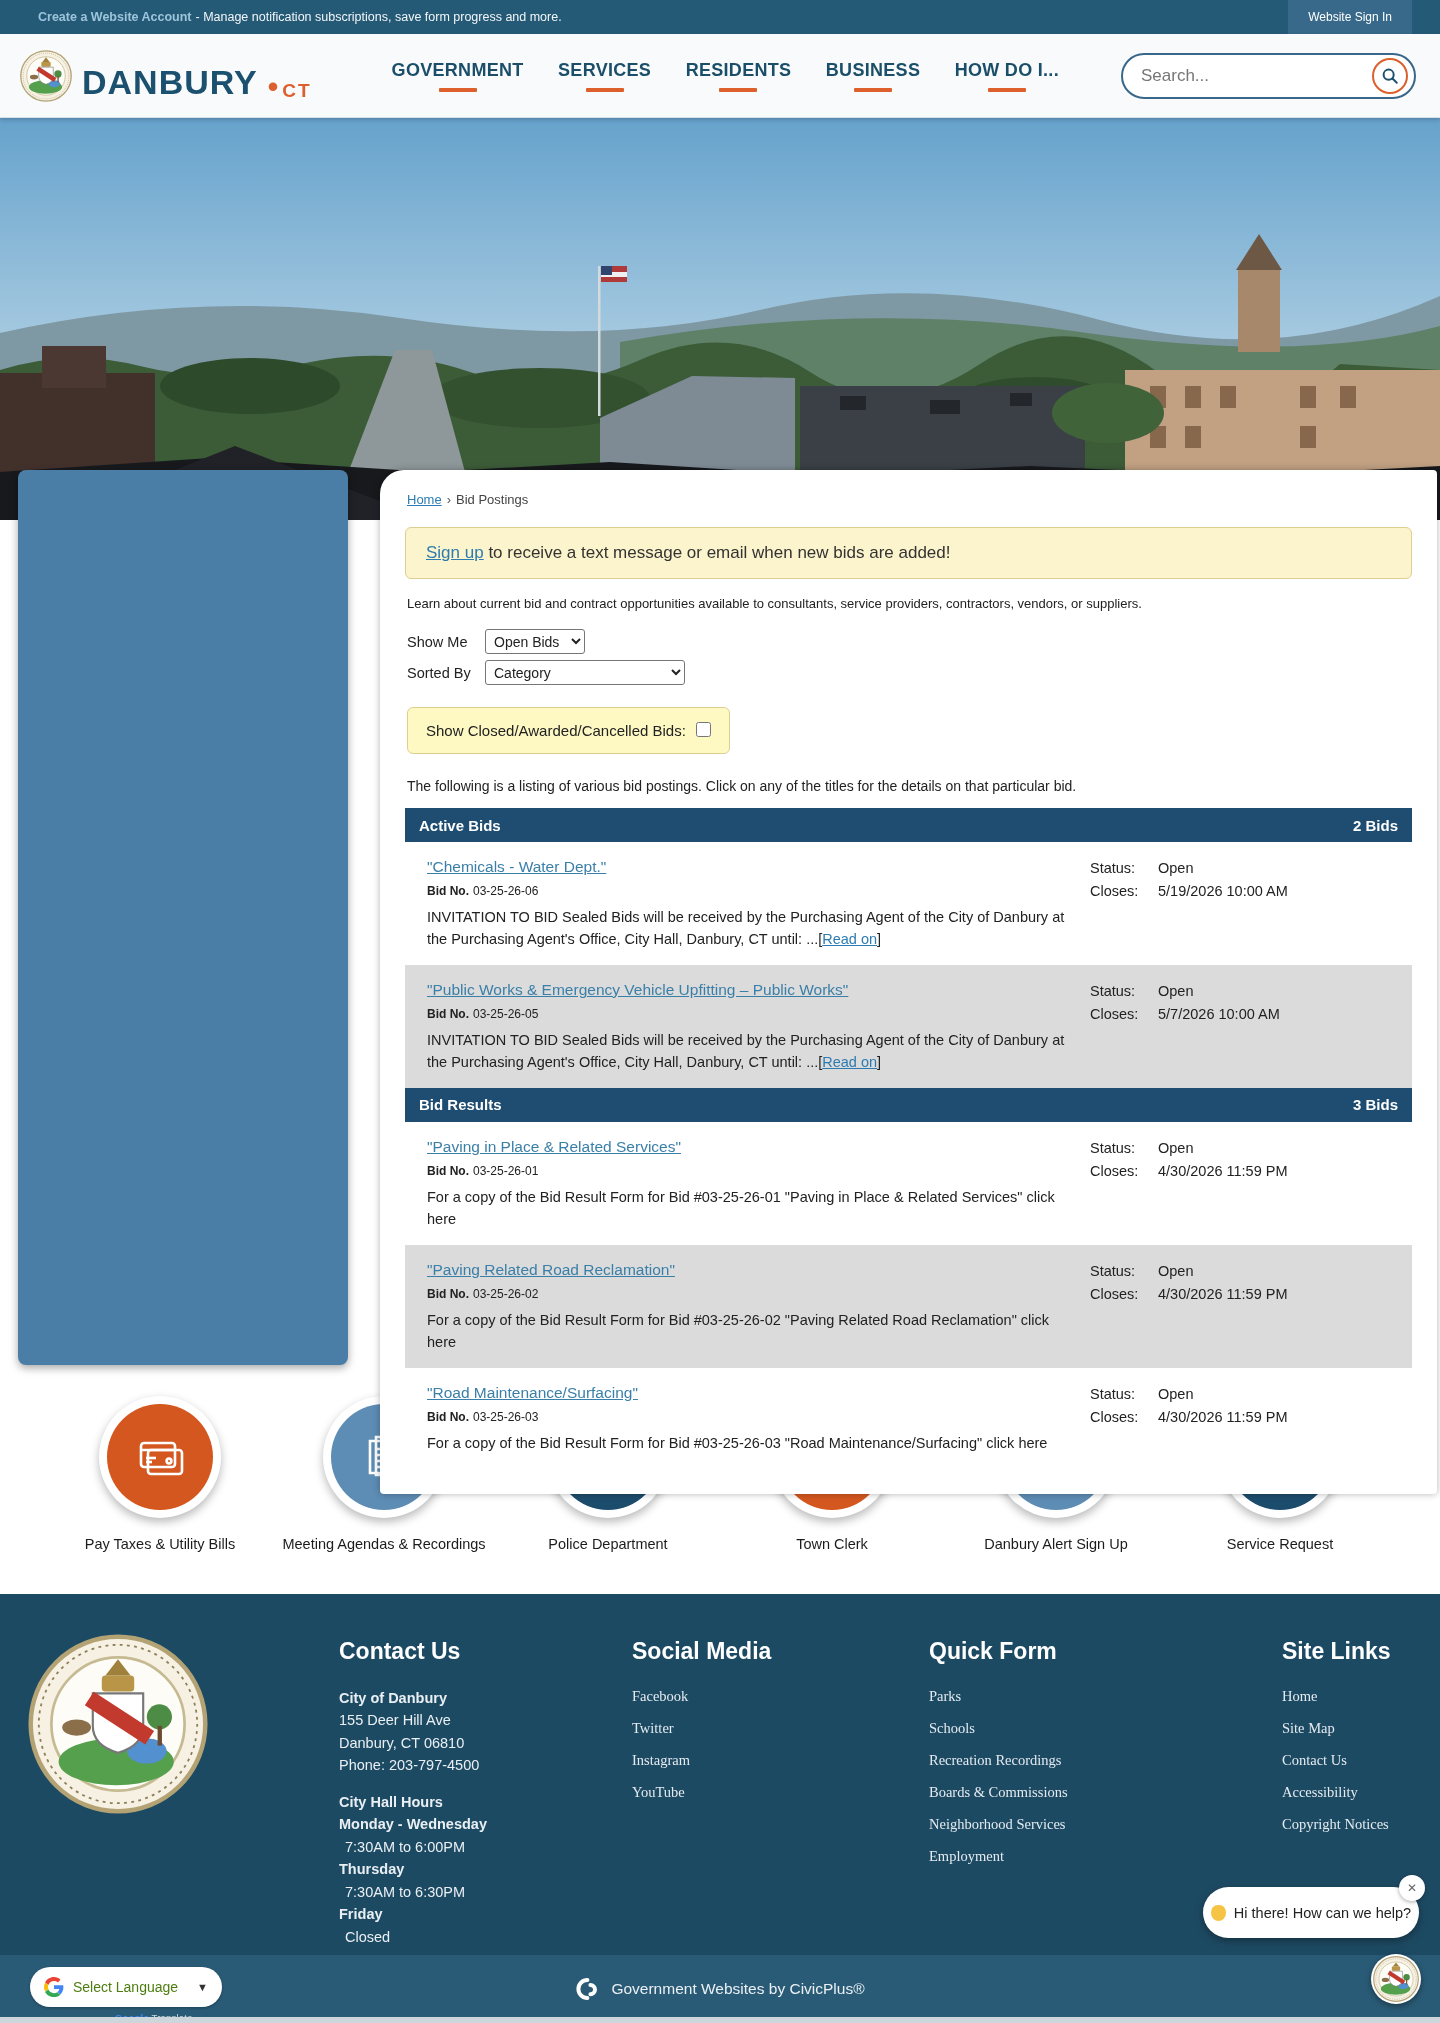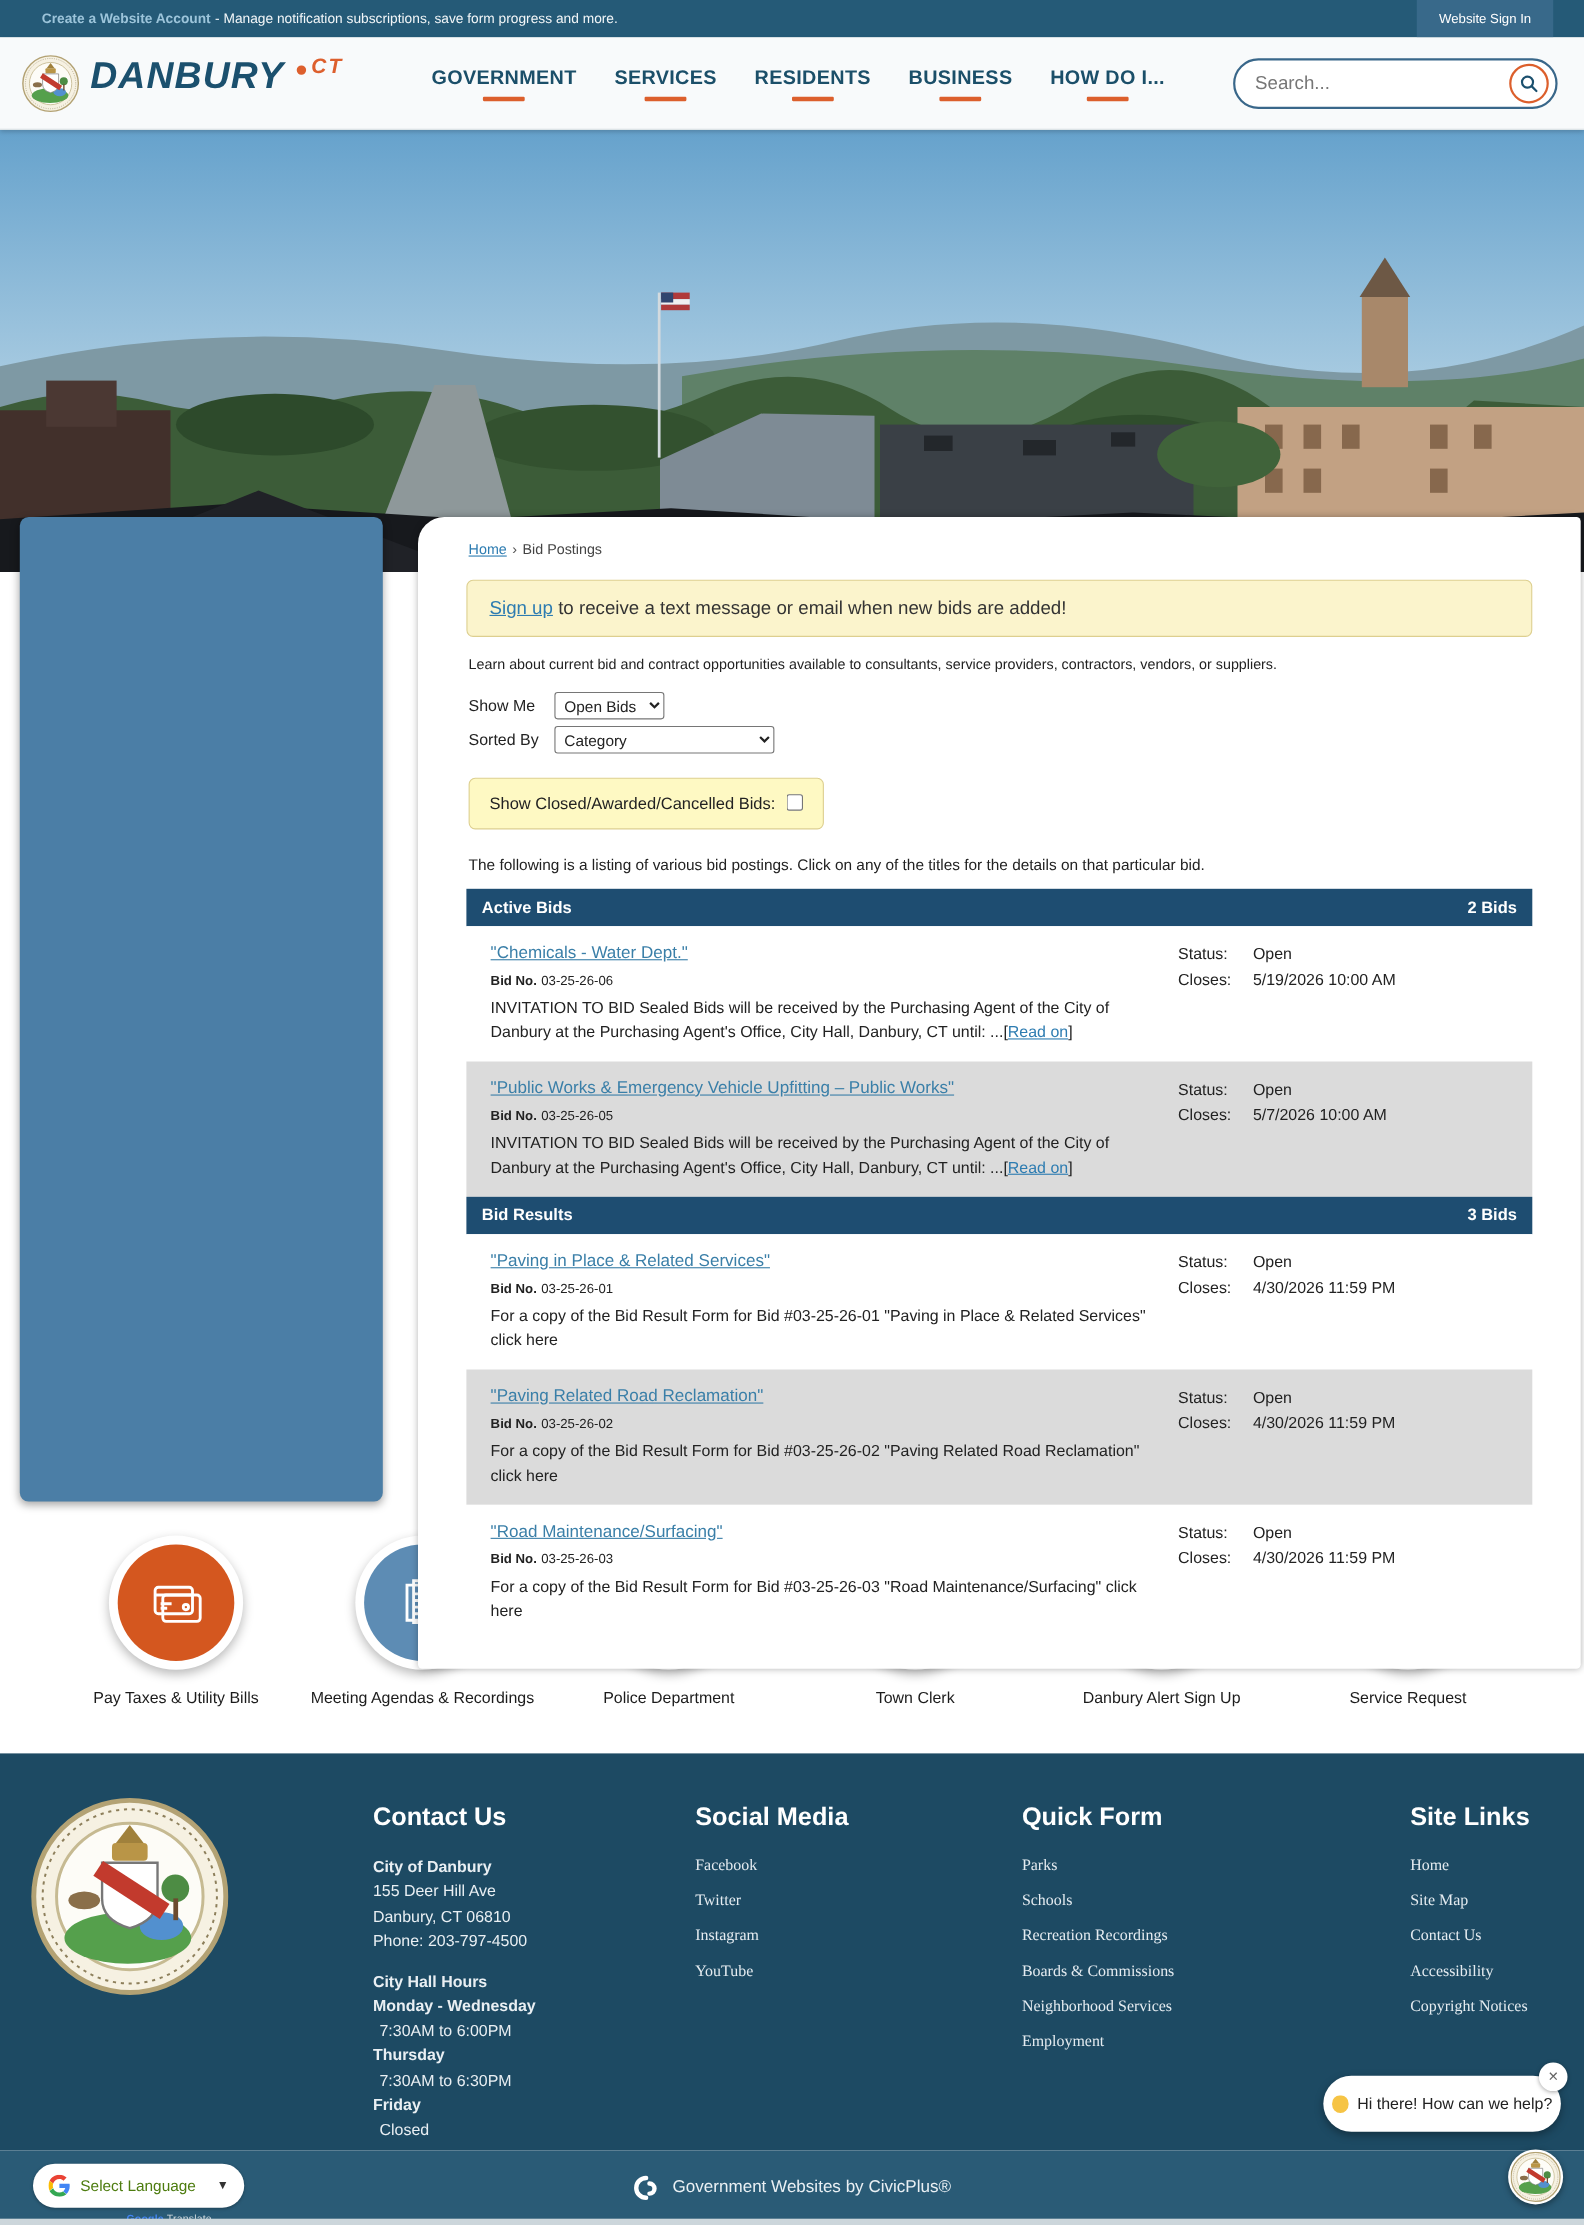--- a/index.html
+++ b/index.html
@@ -23,21 +23,21 @@
     background:#38698a; color:#fff; font-size:12px; border:none;
     display:flex; align-items:center; cursor:pointer;
   }
 
   
   .header {
     position:absolute; top:34px; left:0; width:1440px; height:84px;
     background:#f8fafb; border-bottom:1px solid #d9e0e4;
     box-shadow:0 2px 4px rgba(0,0,0,.18); display:flex; align-items:center; z-index:6;
   }
-  .logo { display:flex; align-items:flex-start; margin-left:20px;font-style:italic; }
+  .logo { display:flex; align-items:flex-end; margin-left:20px; }
   .logo-seal { width:52px; height:52px; }
   .logo-city { font-size:34px; font-weight:bold; color:#1b506e; letter-spacing:1px; margin-left:10px; }
   .logo-dot { color:#dd5f2d; font-size:30px; font-weight:bold; margin:0 4px 0 10px; line-height:1; }
   .logo-state { color:#dd5f2d; font-size:19px; font-weight:bold; letter-spacing:2px; }
   .nav { display:flex; flex:1; justify-content:space-between; margin:0 62px 0 80px; }
   .nav-item { text-align:center; cursor:pointer; }
   .nav-label { font-size:18px; font-weight:bold; color:#1b4f69; letter-spacing:.3px; white-space:nowrap; }
   .nav-underline { width:38px; height:4px; background:#dc5f2c; border-radius:1px; margin:7px auto 0; }
   .search-pill {
     width:295px; height:46px; margin-right:24px; background:#fff;
@@ -57,21 +57,21 @@
 
   
   .main-band { position:absolute; top:520px; left:0; width:1440px; height:868px; background:#fff; z-index:2; }
   .sidebar-panel {
     position:absolute; top:470px; left:18px; width:330px; height:895px;
     background:#4b7ea6; border-radius:8px; box-shadow:0 3px 8px rgba(0,0,0,.35); z-index:4;
   }
   .panel {
     position:absolute; top:470px; left:380px; width:1057px;
     background:#fff; border-radius:24px 4px 4px 4px;
-    box-shadow:0 0 7px rgba(0,0,0,.3); z-index:5; padding:18px 44px 26px;
+    box-shadow:0 0 7px rgba(0,0,0,.3); z-index:5; padding:18px 25px 26px;
   }
   .breadcrumb { font-size:13px; color:#444; margin:4px 0 20px 2px; }
   .breadcrumb a { color:#2d7cb1; }
   .breadcrumb .sep { margin:0 5px; color:#555; }
 
   .signup-banner {
     background:#fbf4cc; border:1px solid #ddcf8f; border-radius:6px;
     padding:15px 20px; font-size:17px; color:#333;
   }
   .signup-banner a { color:#2d7cb1; }

